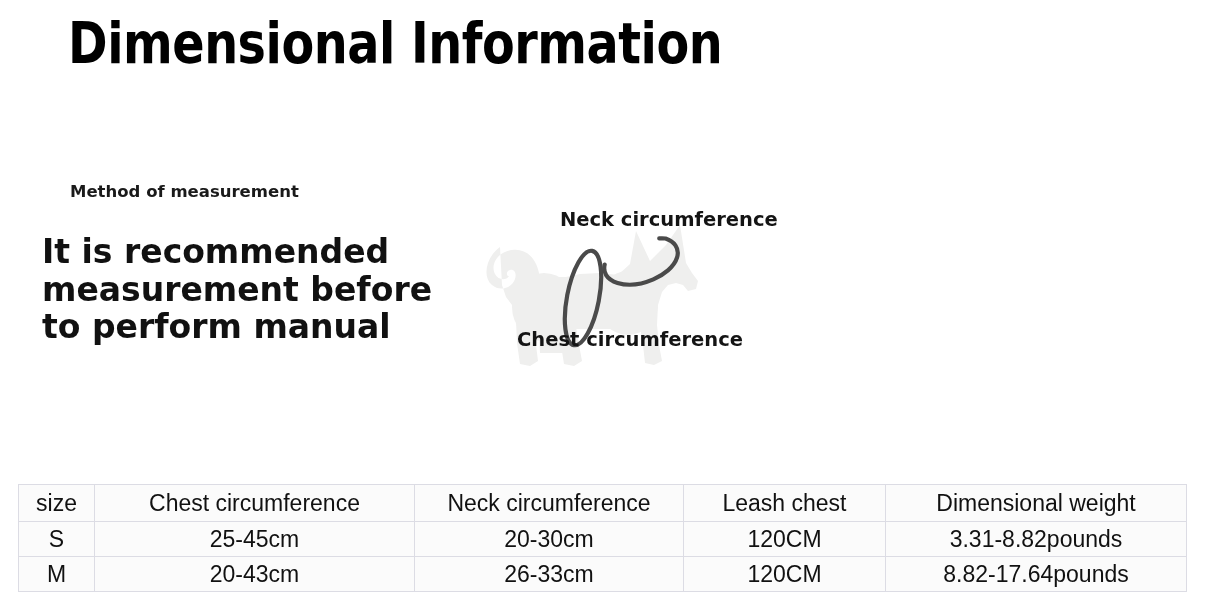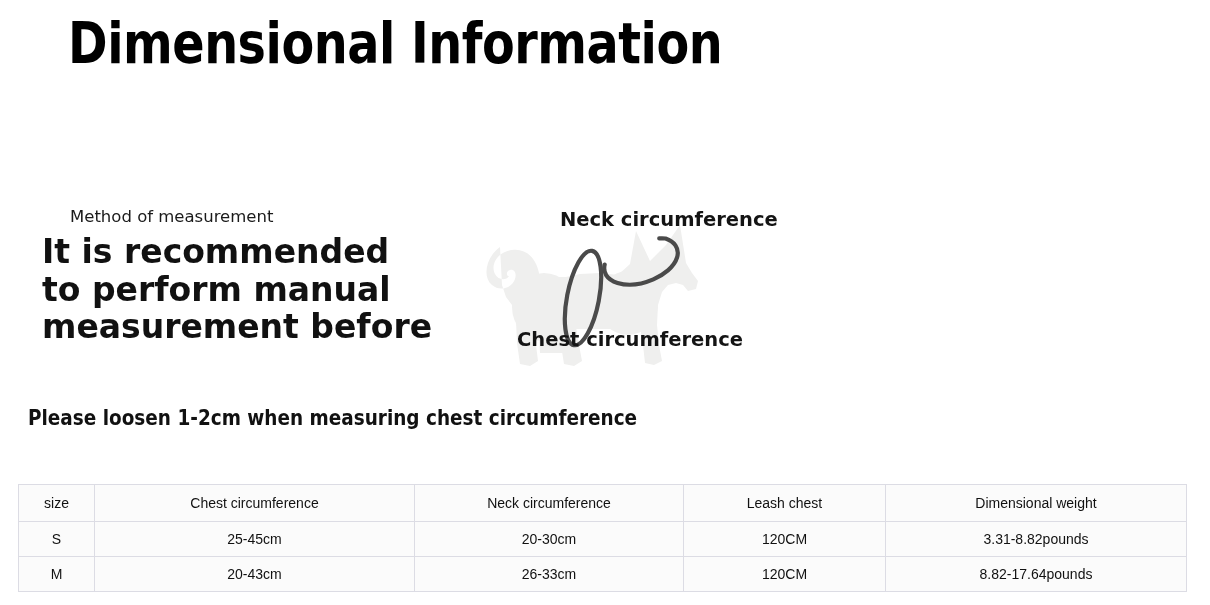--- a/index.html
+++ b/index.html
@@ -28,24 +28,24 @@
     color: #000000;
     white-space: nowrap;
     transform: scaleX(0.93);
     transform-origin: left center;
   }
 
   
   #method-label {
     position: absolute;
     left: 70px;
-    top: 207px;
+    top: 182px;
     font-family: "DejaVu Sans", sans-serif;
     font-size: 16.5px;
-    font-weight: 400;
+    font-weight: 700;
     color: #1a1a1a;
     white-space: nowrap;
   }
   #recommend-block {
     position: absolute;
     left: 42px;
     top: 233px;
     width: 360px;
     font-family: "DejaVu Sans", sans-serif;
     font-size: 33px;
@@ -102,21 +102,21 @@
   
   #size-table {
     position: absolute;
     left: 18px;
     top: 484px;
     width: 1168px;
     border-collapse: collapse;
     table-layout: fixed;
     background: #fbfbfb;
     font-family: "Liberation Sans", sans-serif;
-    font-size: 14px;
+    font-size: 23px;
     color: #111111;
   }
   #size-table th,
   #size-table td {
     border: 1px solid #dcdce4;
     text-align: center;
     font-weight: 400;
     padding: 0;
     height: 34px;
     line-height: 34px;
@@ -132,26 +132,25 @@
 </style>
 </head>
 <body>
 
 <div id="page-title">Dimensional Information</div>
 
 <div id="method-label">Method of measurement</div>
 
 <div id="recommend-block">
   <span class="ln">It is recommended</span>
+  <span class="ln">measurement before</span>
   <span class="ln">to perform manual</span>
-  <span class="ln">measurement before</span>
 </div>
 
 <div id="disclaimers">
-  <span class="ln indent">Please loosen 1-2cm when measuring chest circumference</span>
 </div>
 
 <div id="illustration">
   <svg width="360" height="205" viewBox="0 0 360 205">
 
     <g>
       <path d="M 60 62
                C 46 72, 42 92, 52 100
                C 60 107, 72 103, 75 94
                C 77 88, 74 84, 70 85

